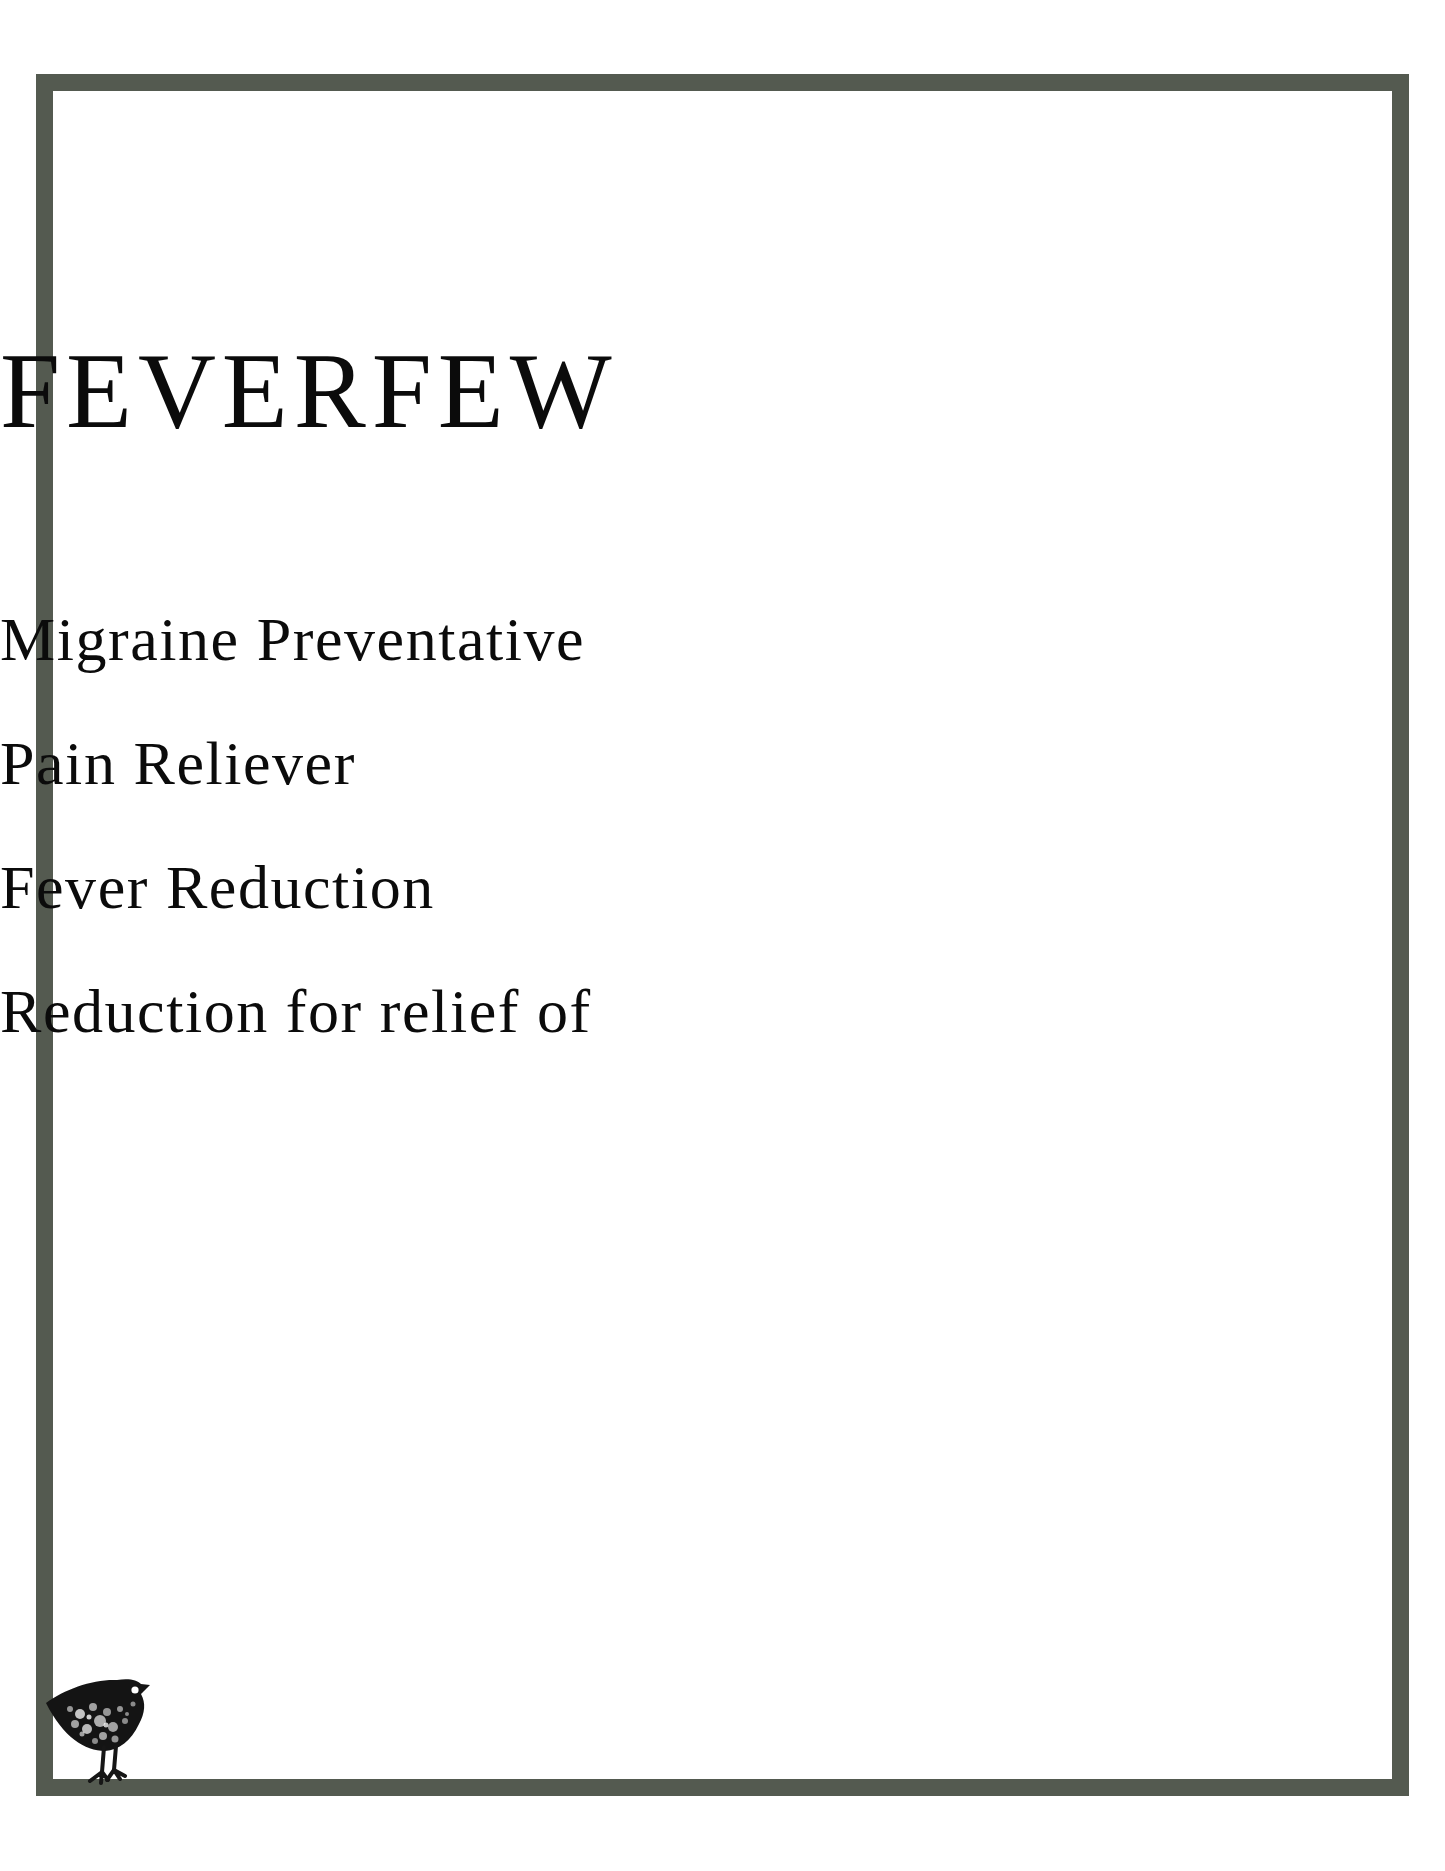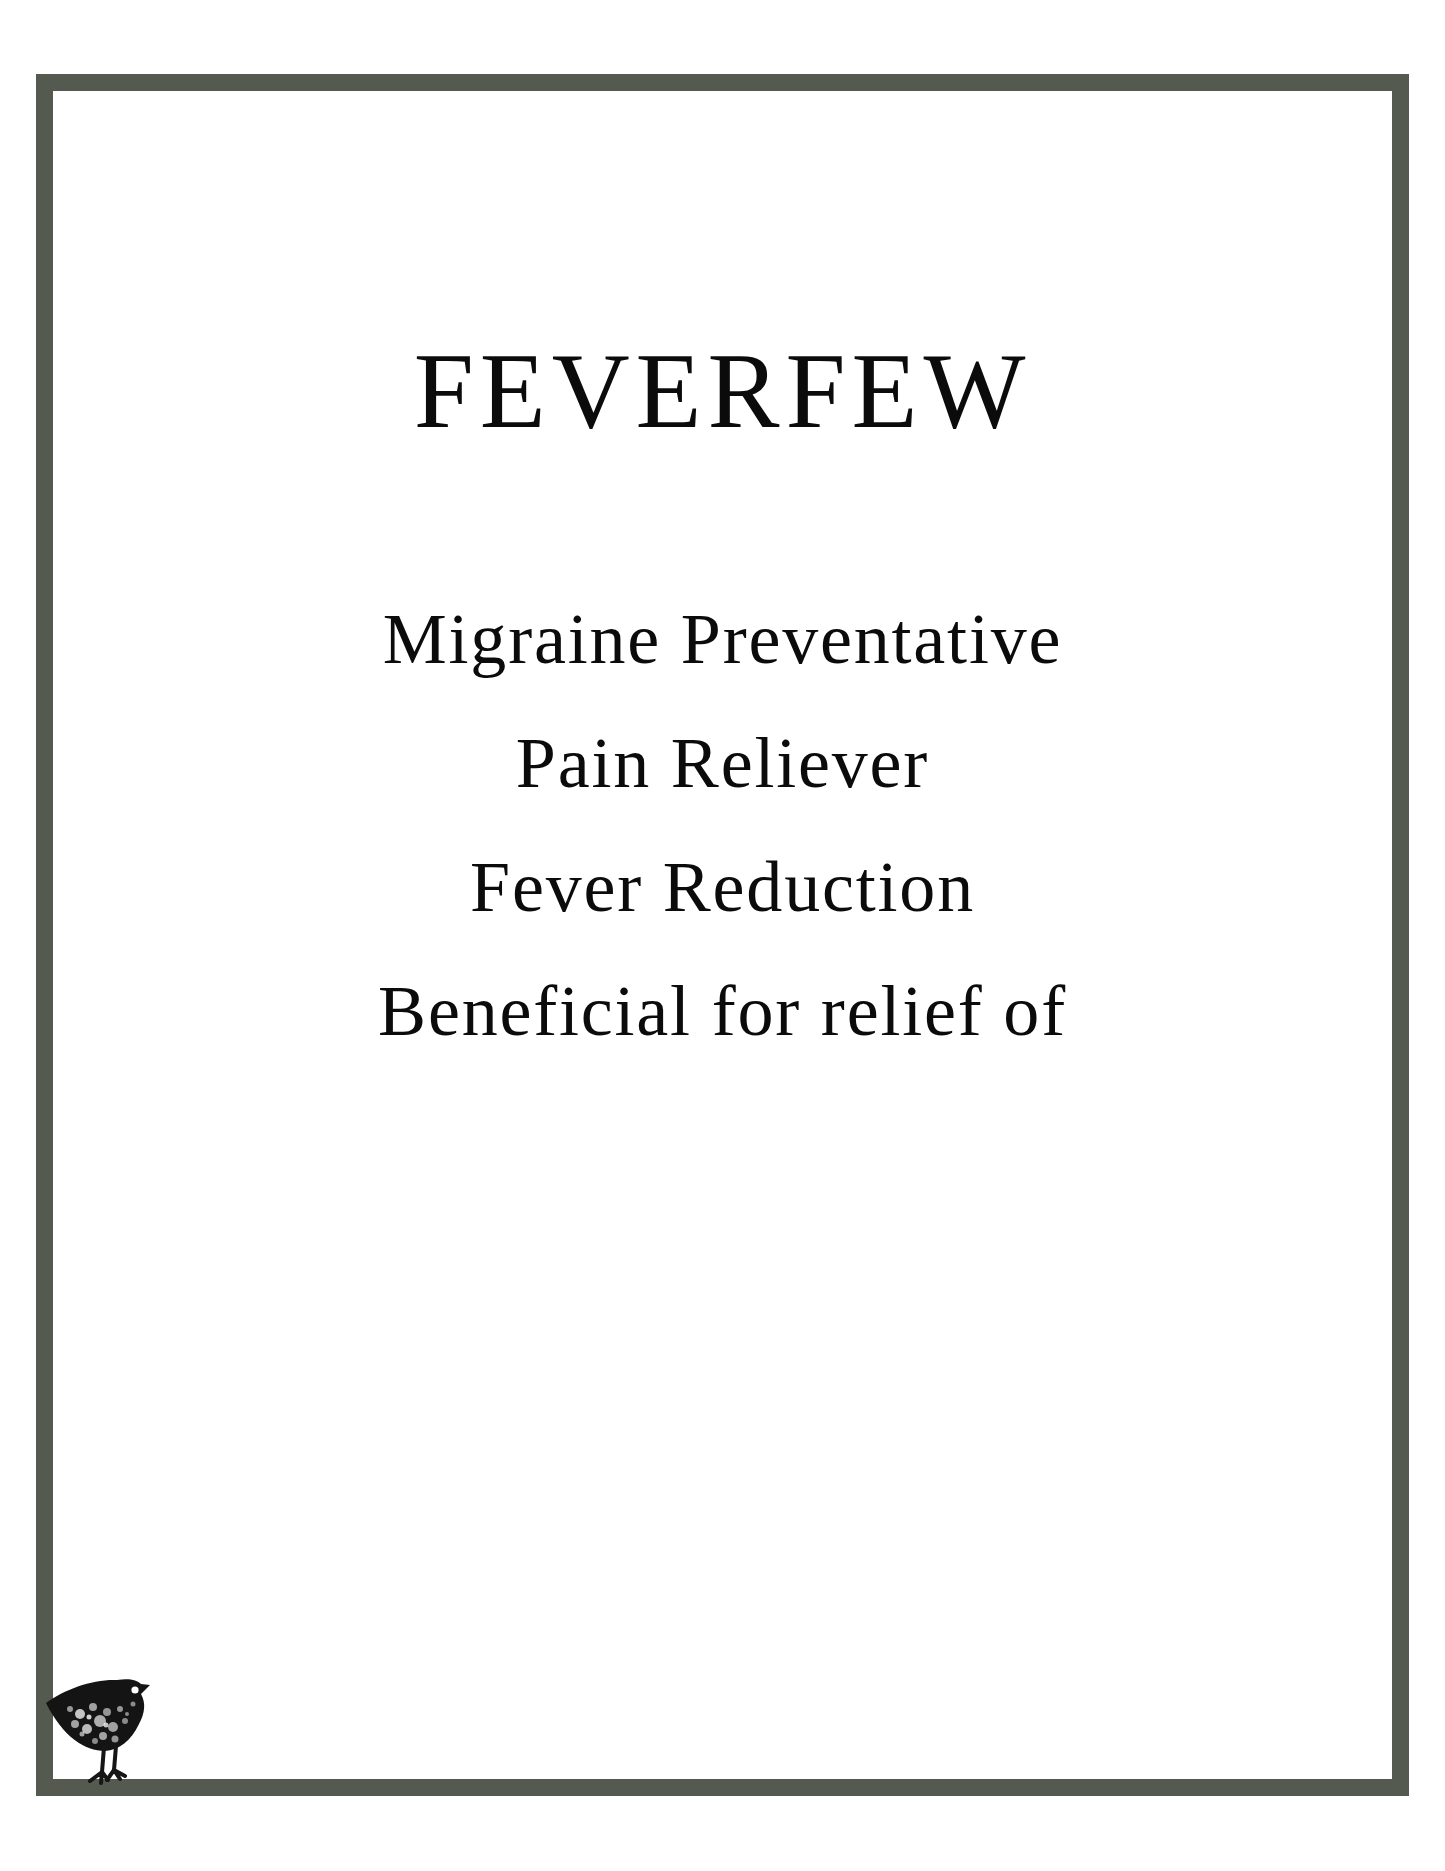--- a/index.html
+++ b/index.html
@@ -22,32 +22,31 @@
     width: 1373px;
     height: 1722px;
     box-sizing: border-box;
     border: 17px solid #545a50;
   }
   .content {
     position: absolute;
     left: 0;
     top: 329px;
     width: 1445px;
-    text-align: center;
   }
   .title {
     font-size: 108px;
     line-height: 124px;
     letter-spacing: 0.055em;
     font-weight: normal;
     margin: 0;
   }
   .benefits {
     margin-top: 124px;
-    font-size: 72px;
+    font-size: 62px;
     line-height: 124px;
     letter-spacing: 0.025em;
   }
   .benefit-line { white-space: nowrap; }
   .bird {
     position: absolute;
     left: 45px;
     top: 1679px;
     width: 105px;
     height: 106px;
@@ -60,21 +59,21 @@
 <div class="frame"></div>
 
 <div class="content">
   <h1 class="title">
     <span class="title-line">FEVERFEW</span><br>
   </h1>
   <div class="benefits">
     <div class="benefit-line">Migraine Preventative</div>
     <div class="benefit-line">Pain Reliever</div>
     <div class="benefit-line">Fever Reduction</div>
-    <div class="benefit-line">Beneficial for relief of</div>
+    <div class="benefit-line">Reduction for relief of</div>
   </div>
 </div>
 
 <div class="bird">
   <svg viewBox="0 0 105 106" width="105" height="106" xmlns="http://www.w3.org/2000/svg" aria-hidden="true">
     <defs>
       <clipPath id="bodyclip">
         <path d="M 1 24
                  C 20 10, 48 0, 72 1
                  C 84 -1, 92 1, 96 5

